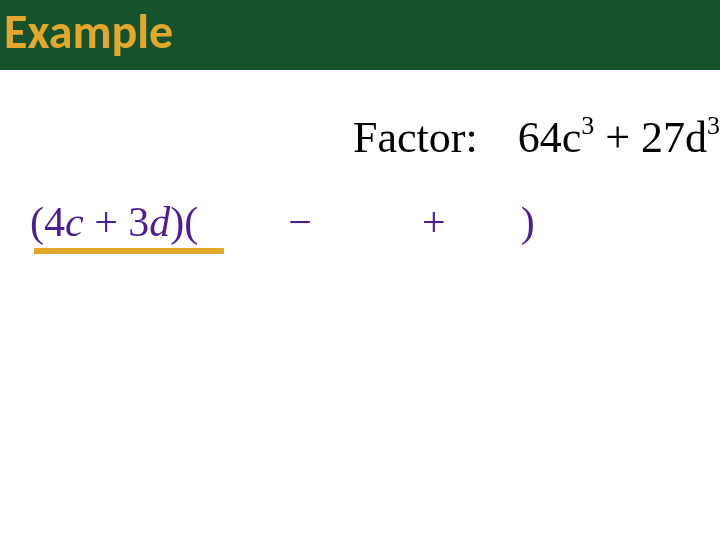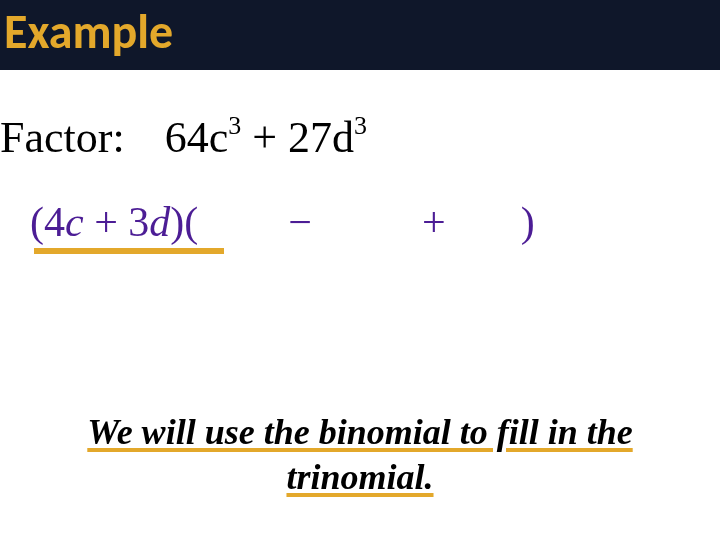--- a/index.html
+++ b/index.html
@@ -4,41 +4,41 @@
 <style>
   * { margin: 0; padding: 0; box-sizing: border-box; }
   html, body { width: 720px; height: 540px; }
   body {
     background: #ffffff;
     font-family: "Times New Roman", Times, serif;
     position: relative;
     overflow: hidden;
   }
   .header {
-    background: #0f172a;
+    background: #14532d;
     width: 720px;
     height: 70px;
     position: relative;
   }
   .title {
     position: absolute;
     left: 4px;
     top: 2px;
     color: #e3a82b;
     font-family: "Segoe UI", "Calibri", Arial, sans-serif;
     font-weight: 700;
     font-size: 48px;
     letter-spacing: 0px;
   }
   .math-area {
     position: absolute;
     top: 90px;
     left: 0;
     width: 720px;
-    text-align: left;
+    text-align: right;
   }
   .factor-line {
     font-size: 44px;
     color: #000;
     font-family: "Times New Roman", serif;
     white-space: nowrap;
     margin-top: 22px;
   }
   .factor-line .sup {
     font-size: 26px;
@@ -104,15 +104,14 @@
 
 <div class="work-line">
   <span>(</span><span>4</span><span class="italic">c</span>
   <span>+</span>
   <span>3</span><span class="italic">d</span><span>)</span><span>(</span><span class="blank1"></span><span>−</span><span class="blank2"></span><span>+</span><span class="blank3"></span><span>)</span>
 </div>
 
 <div class="underline-bar"></div>
 
 <div class="caption">
-  <span class="line">We will use the binomial to fill in the</span><br>
-  <span class="line">trinomial.</span>
+  <br>
 </div>
 
 </body></html>

